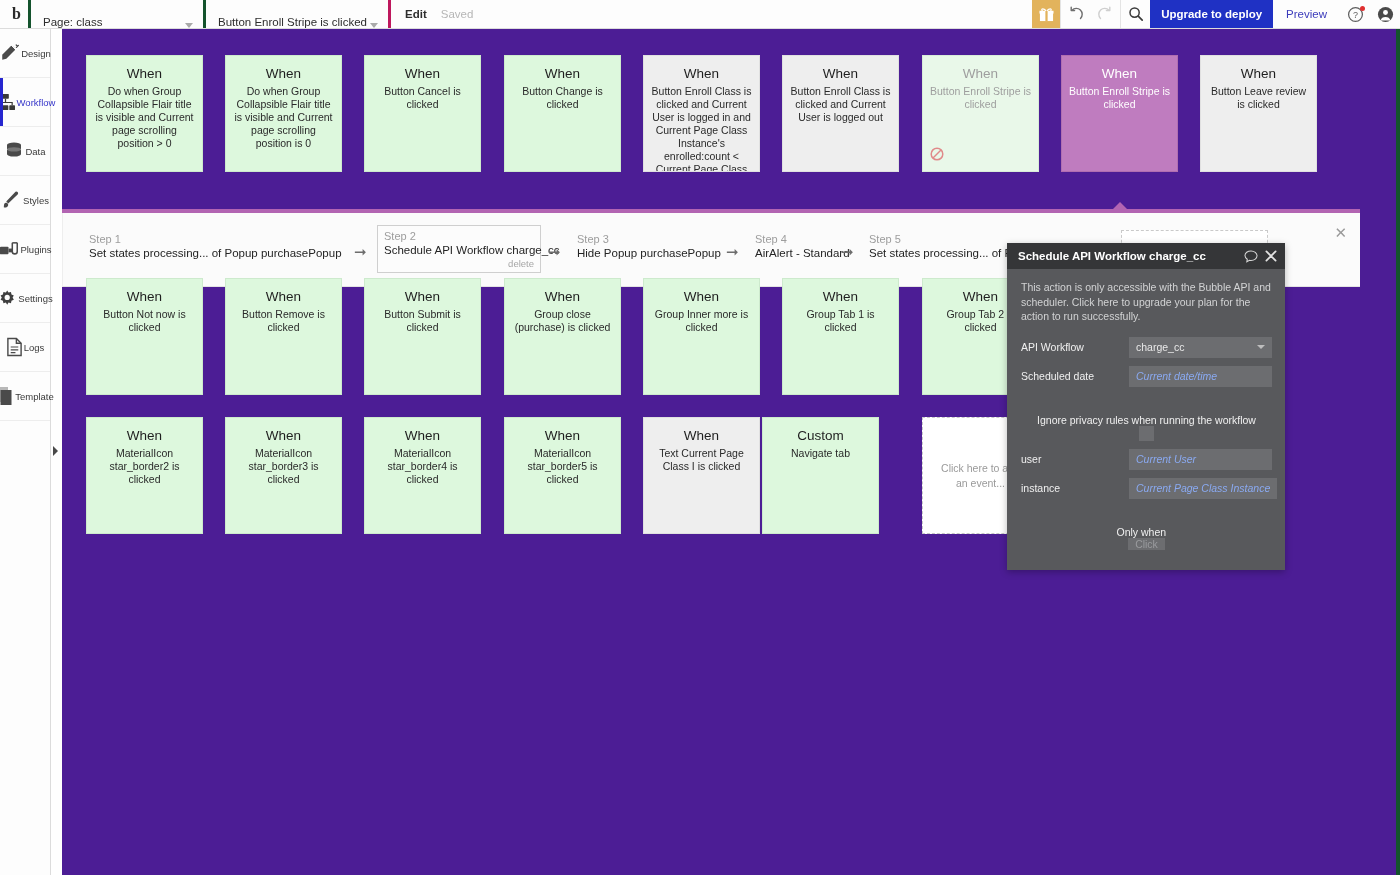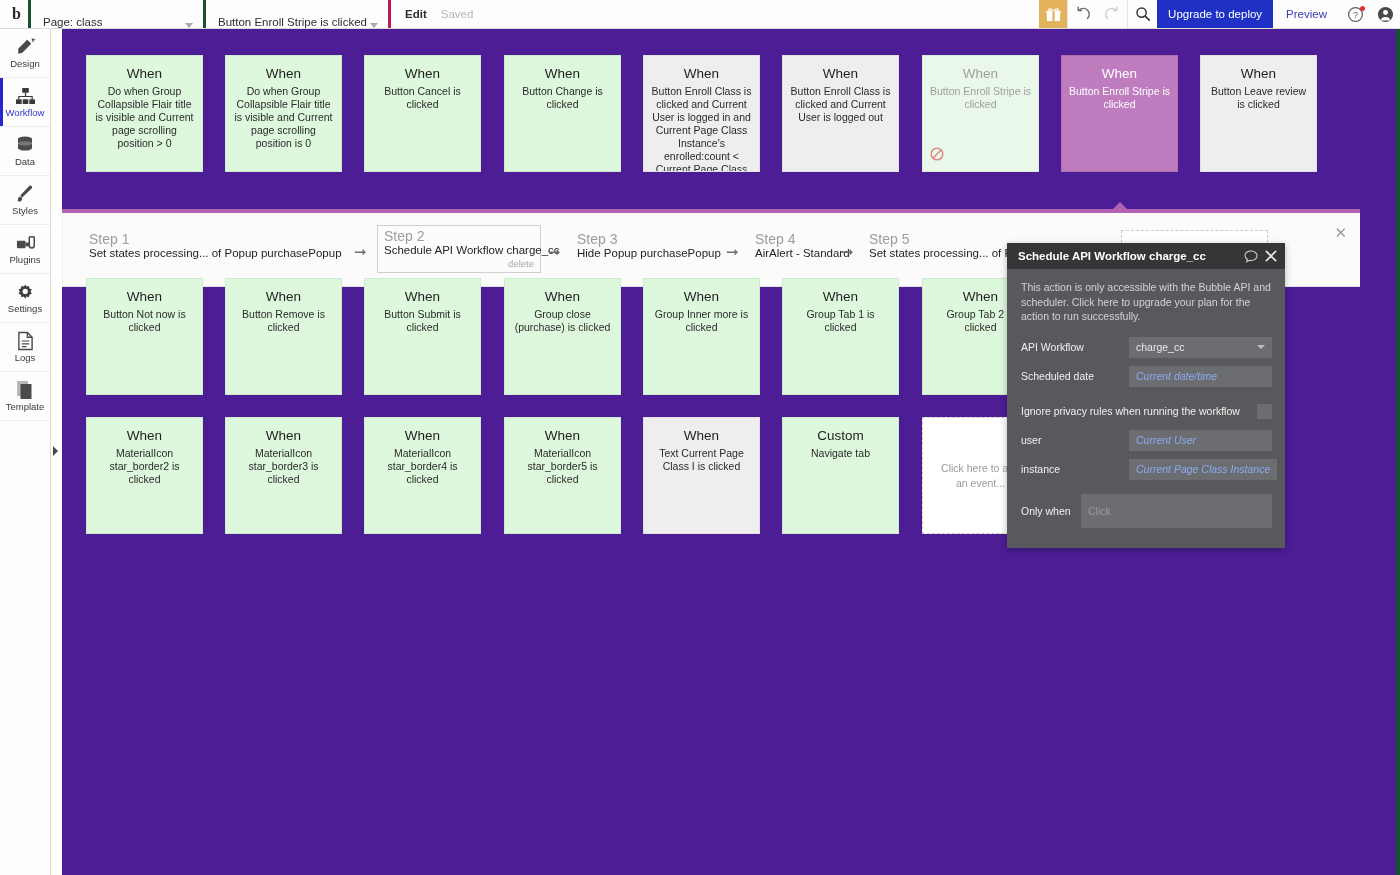--- a/index.html
+++ b/index.html
@@ -54,21 +54,21 @@
 
   .tb-right { display: flex; align-items: stretch; }
   .tb-icon {
     width: 30px; display: flex; align-items: center; justify-content: center;
     cursor: pointer;
   }
   .tb-gift { background: #e2b35c; width: 28px; }
   .tb-sep { border-left: 1px solid #e4e4e4; }
   .btn-deploy {
     background: #1f31c4; color: #fff;
-    font-size: 11.5px; font-weight: normal;
+    font-size: 11.5px; font-weight: bold;
     display: flex; align-items: center; padding: 0 11px;
     cursor: pointer; white-space: nowrap; text-align: right;
   }
   .link-preview {
     display: flex; align-items: center; padding: 0 13px;
     font-size: 11.5px; color: #3b3bbb; cursor: pointer;
   }
   .help-wrap { position: relative; }
   .help-dot {
     position: absolute; top: 6px; right: 5px;
@@ -79,21 +79,21 @@
   .leftnav {
     position: absolute; top: 29px; left: 0;
     width: 51px; height: 846px;
     background: #fdfdfd;
     border-right: 1px solid #dcdcdc;
     z-index: 30;
   }
   .nav-item {
     position: relative;
     height: 49px;
-    display: flex; flex-direction: column; align-items: center; justify-content: center;
+    display: flex; flex-direction: row; align-items: center; justify-content: center;
     border-bottom: 1px solid #ededed;
     cursor: pointer;
     gap: 1px;
   }
   .nav-item .ico { height: 20px; display: flex; align-items: flex-end; }
   .nav-item .nav-lbl {
     font-size: 9.5px; color: #3a3a3a; line-height: 11px;
   }
   .nav-item.active .nav-lbl { color: #3535c9; }
   .nav-item.active::before {
@@ -176,21 +176,21 @@
     width: 1298px; height: 74px;
     background: #fbfbfb;
     border-bottom: 1px solid #e4e4e4;
     border-left: 1px solid #eee;
   }
   .step {
     position: absolute; top: 16px;
     cursor: pointer;
     padding: 4px 6px 3px 6px;
   }
-  .step .s-num { font-size: 14px; color: #9d9d9d; line-height: 13px; }
+  .step .s-num { font-size: 11px; color: #9d9d9d; line-height: 13px; }
   .step .s-name { font-size: 11.5px; color: #242424; line-height: 15px; white-space: nowrap; }
   .step.sel {
     border: 1px solid #cfcfcf; background: #fcfcfc;
     top: 12px; padding-bottom: 2px;
   }
   .step .s-del {
     font-size: 9.5px; color: #a6a6a6; text-align: right; line-height: 12px;
   }
   .arrow {
     position: absolute; top: 31px;
@@ -252,21 +252,21 @@
   .pfield .fval.ph { color: #9a9b9e; }
   .pfield .fcaret {
     width: 0; height: 0;
     border-left: 4px solid transparent; border-right: 4px solid transparent;
     border-top: 4px solid #bdbdbd;
   }
   .pcheck {
     width: 15px; height: 15px; background: #6c6d70; cursor: pointer; flex-shrink: 0;
   }
   .prow.wide .plabel { width: auto; flex: 1; }
-  .prow.sep { margin-top: 14px; }
+  .prow.sep { margin-top: 27px; flex-direction: column; }
   .prow.onlywhen .pfield { height: 34px; }
   .prow.onlywhen .plabel { width: 60px; }
   .prow.bpt { margin-top: 12px; margin-bottom: 0; }
 </style>
 </head>
 <body>
 
 <div class="topbar">
   <div class="logo-cell">
     <span class="logo-b">b</span>
@@ -563,21 +563,21 @@
     <div class="c-desc">MaterialIcon star_border4 is clicked</div>
   </div>
   <div class="card" style="left:442px; top:388px;">
     <div class="c-when">When</div>
     <div class="c-desc">MaterialIcon star_border5 is clicked</div>
   </div>
   <div class="card grey" style="left:581px; top:388px;">
     <div class="c-when">When</div>
     <div class="c-desc">Text Current Page Class I is clicked</div>
   </div>
-  <div class="card" style="left:720px; top:388px;">
+  <div class="card" style="left:700px; top:388px;">
     <div class="c-when">Custom</div>
     <div class="c-desc">Navigate tab</div>
   </div>
   <div class="card addnew" style="left:860px; top:388px;">
     <div class="c-addlbl">Click here to add an event...</div>
   </div>
 
 </div>
 </div>
 

